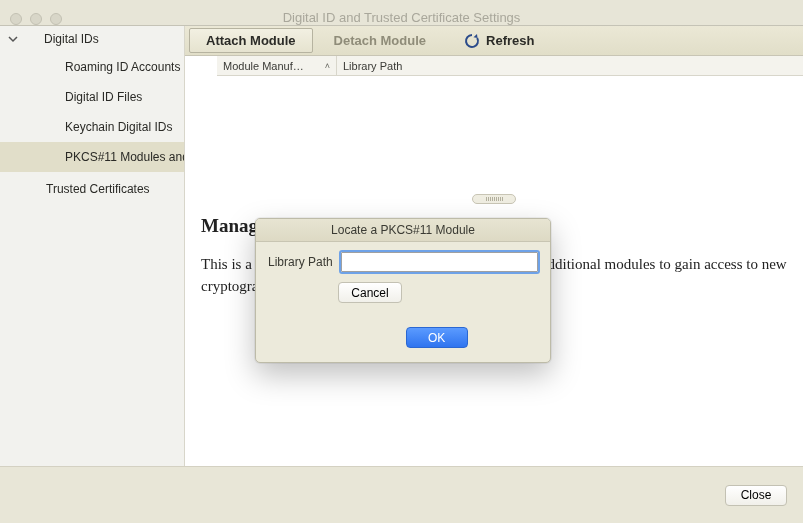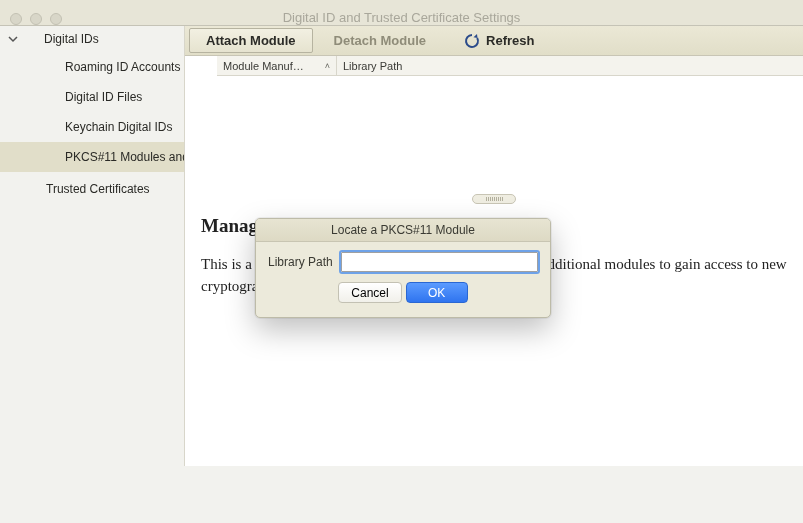--- a/index.html
+++ b/index.html
@@ -358,32 +358,37 @@
       </div>
 
       <div class="content">
         <h3>Manage PKCS#11 Modules</h3>
         <p>This is a list of loaded PKCS#11 modules. You can load additional modules to gain access to new cryptographic devices.</p>
       </div>
 
     </div>
   </div>
 
+  <div class="footer">
+    <div class="mac-btn">
+      <span>Close</span>
+    </div>
+  </div>
 
   <div class="modal">
     <div class="modal-title">Locate a PKCS#11 Module</div>
     <div class="modal-body">
       <div class="form-row">
         <span class="form-label">Library Path</span>
         <input class="text-input" type="text" value="" style="">
       </div>
       <div class="modal-actions">
         <div class="mac-btn" style="min-width:62px;">
           <span>Cancel</span>
         </div>
-        <div class="mac-btn primary" style="min-width:62px;">
+        <div class="mac-btn primary" style="min-width:62px;margin-top:45px;">
           <span>OK</span>
         </div>
       </div>
     </div>
   </div>
 
 </div>
 
 </body></html>

